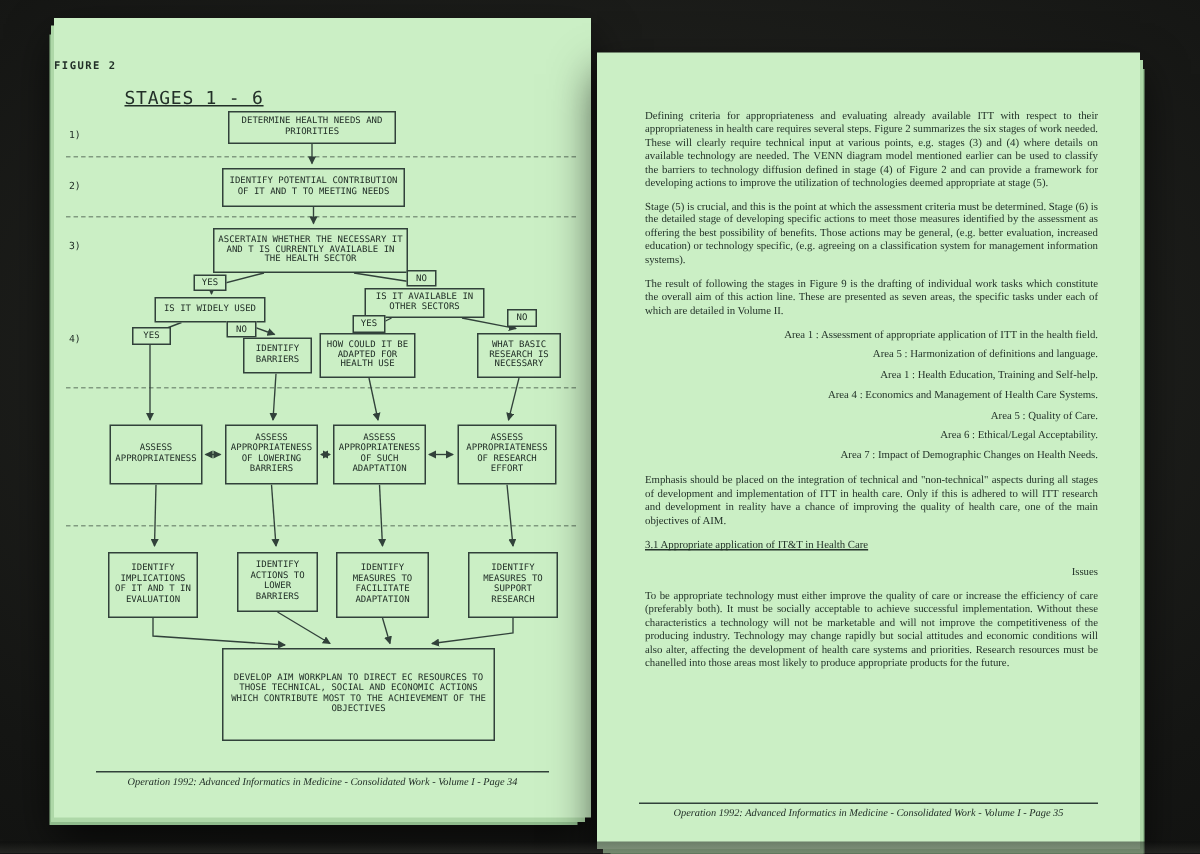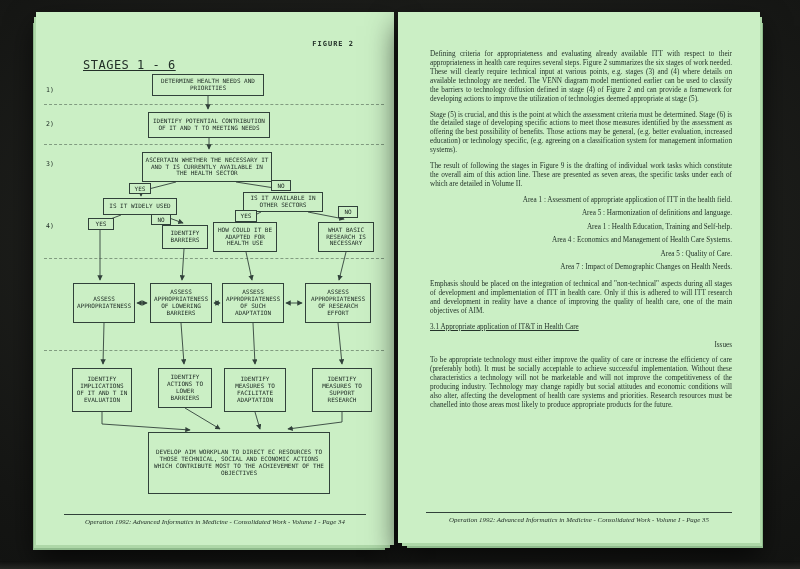--- a/index.html
+++ b/index.html
@@ -5,25 +5,25 @@
   *{margin:0;padding:0;box-sizing:border-box}
   html,body{width:800px;height:569px;overflow:hidden}
   body{font-family:"DejaVu Sans Mono",monospace;background:#101110}
   .scene{position:relative;width:800px;height:569px;
     background:radial-gradient(130% 110% at 50% 42%, #272824 0%, #151614 55%, #0c0d0c 100%)}
   .scene::after{content:"";position:absolute;left:0;right:0;bottom:0;height:8px;
     background:linear-gradient(#0c0d0c,#3b3c37);opacity:.5}
   .page{position:absolute;background:#cbefc5}
   .page.left{left:36px;top:12px;width:358px;height:533px;
     box-shadow:-3px 4px 0 -1px #aed8a8,-6px 8px 0 -3px #8fbb8c,0 14px 28px rgba(0,0,0,.7)}
-  .page.right{left:398px;top:12px;width:362px;height:531px;
+  .page.right{left:398px;top:35px;width:362px;height:531px;
     box-shadow:3px 4px 0 -1px #aed8a8,6px 8px 0 -3px #8fbb8c,0 14px 28px rgba(0,0,0,.7)}
 
   
-  .figtitle{position:absolute;left:0;right:40px;top:28px;text-align:right;
+  .figtitle{position:absolute;left:0;right:40px;top:28px;text-align:left;
     font-size:7px;font-weight:bold;letter-spacing:1px;color:#222f28}
   .stageslbl{position:absolute;left:47px;top:46px;font-size:12px;color:#222f28;
     text-decoration:underline;letter-spacing:.5px}
   .stagenum{position:absolute;left:10px;font-size:6.5px;color:#222f28}
   .dash{position:absolute;left:8px;right:10px;border-top:1px dashed #3a4a3e;opacity:.5}
   .node,.lbl{position:absolute;border:1px solid #31413a;background:#cbefc5;color:#212e27;
     display:flex;align-items:center;justify-content:center;text-align:center}
   .node{font-size:6px;line-height:1.15;padding:1px 2px}
   .lbl{font-size:6px;line-height:1}
   .connectors{position:absolute;left:0;top:0;width:358px;height:533px;pointer-events:none}
@@ -132,20 +132,21 @@
       <p>Defining criteria for appropriateness and evaluating already available ITT with respect to their appropriateness in health care requires several steps.  Figure 2 summarizes the six stages of work needed.  These will clearly require technical input at various points, e.g. stages (3) and (4) where details on available technology are needed.  The VENN diagram model mentioned earlier can be used to classify the barriers to technology diffusion defined in stage (4) of Figure 2 and can provide a framework for developing actions to improve the utilization of technologies deemed appropriate at stage (5).</p>
       <p>Stage (5) is crucial, and this is the point at which the assessment criteria must be determined.  Stage (6) is the detailed stage of developing specific actions to meet those measures identified by the assessment as offering the best possibility of benefits.  Those actions may be general, (e.g. better evaluation, increased education) or technology specific, (e.g. agreeing on a classification system for management information systems).</p>
       <p>The result of following the stages in Figure 9 is the drafting of individual work tasks which constitute the overall aim of this action line.  These are presented as seven areas, the specific tasks under each of which are detailed in Volume II.</p>
 
       <div class="areas">
         <div class="area">Area 1 : Assessment of appropriate application of ITT in the health field.</div>
         <div class="area">Area 5 : Harmonization of definitions and language.</div>
         <div class="area">Area 1 : Health Education, Training and Self-help.</div>
         <div class="area">Area 4 : Economics and Management of Health Care Systems.</div>
         <div class="area">Area 5 : Quality of Care.</div>
+        <div class="area">Area 6 : Ethical/Legal Acceptability.</div>
         <div class="area">Area 7 : Impact of Demographic Changes on Health Needs.</div>
       </div>
 
       <p>Emphasis should be placed on the integration of technical and "non-technical" aspects during all stages of development and implementation of ITT in health care.  Only if this is adhered to will ITT research and development in reality have a chance of improving the quality of health care, one of the main objectives of AIM.</p>
 
       <div class="heading">3.1 Appropriate application of IT&amp;T in Health Care</div>
       <div class="issues">Issues</div>
       <p>To be appropriate technology must either improve the quality of care or increase the efficiency of care (preferably both).  It must be socially acceptable to achieve successful implementation.  Without these characteristics a technology will not be marketable and will not improve the competitiveness of the producing industry.  Technology may change rapidly but social attitudes and economic conditions will also alter, affecting the development of health care systems and priorities.  Research resources must be chanelled into those areas most likely to produce appropriate products for the future.</p>
     </div>
 

